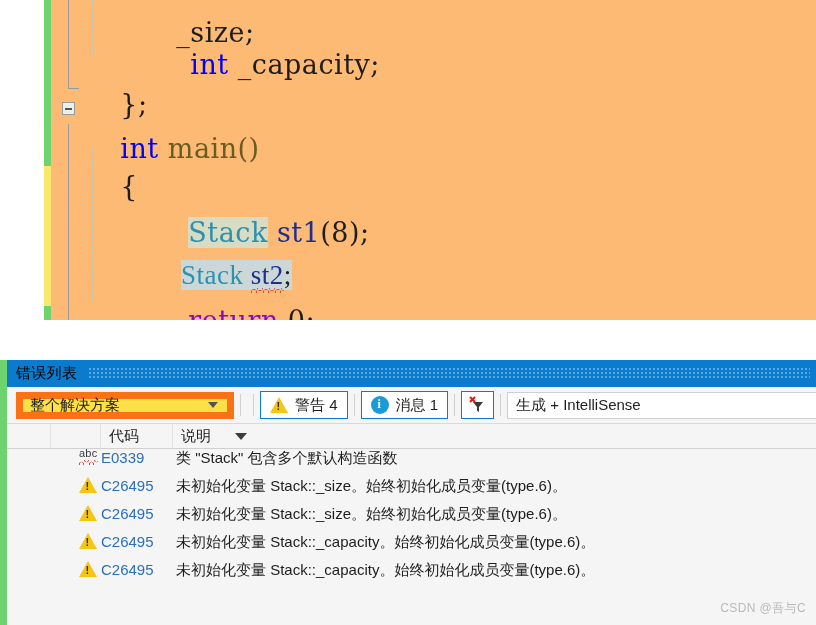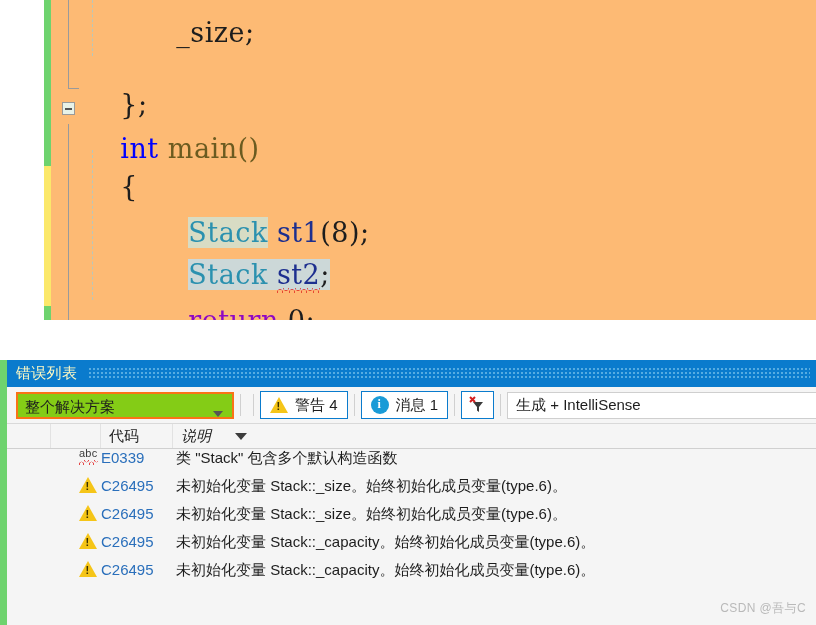--- a/index.html
+++ b/index.html
@@ -129,21 +129,21 @@
     box-sizing: border-box;
   }
   .panel-titlebar {
     position: relative;
     height: 27px;
     background: #0a7bcd;
     display: flex;
     align-items: center;
   }
   .panel-title {
-    color: #fef9c3;
+    color: #000000;
     font-size: 15px;
     padding-left: 9px;
     font-family: "Liberation Sans", sans-serif;
     letter-spacing: 0.3px;
   }
   .grip {
     flex: 1;
     height: 11px;
     margin-left: 12px;
     margin-right: 6px;
@@ -158,25 +158,25 @@
     height: 36px;
     background: #f5f5f5;
     display: flex;
     align-items: center;
     padding: 0 0 0 9px;
     gap: 0;
   }
   .combo {
     width: 218px;
     height: 27px;
-    background: #84cc16;
-    border: 2px solid #f97316;
+    background: #fde047;
+    border: 7px solid #f97316;
     box-sizing: border-box;
     display: flex;
-    align-items: flex-end;
+    align-items: center;
     padding: 0 7px;
     font-size: 15px;
     color: #1d1d1d;
     position: relative;
   }
   .combo .caret {
     position: absolute;
     right: 9px;
     width: 0; height: 0;
     border-left: 5px solid transparent;
@@ -279,21 +279,21 @@
     border-top: 1px solid #d9d9d9;
     border-bottom: 1px solid #d0d0d0;
     align-items: center;
     font-size: 15px;
     color: #1d1d1d;
   }
   .hc { box-sizing: border-box; height: 24px; display: flex; align-items: center; padding-left: 8px; text-align: right; }
   .hc-icon { width: 44px; border-right: 1px solid #e2e2e2; }
   .hc-blank { width: 50px; border-right: 1px solid #e2e2e2; }
   .hc-code { width: 72px; border-right: 1px solid #e2e2e2; }
-  .hc-desc { flex: 1; gap: 24px; font-style: italic; }
+  .hc-desc { flex: 1; gap: 24px; }
   .sortarrow {
     width: 0; height: 0;
     border-left: 6px solid transparent;
     border-right: 6px solid transparent;
     border-top: 7px solid #3c3c3c;
   }
 
   .grid-body { background: #f5f5f5; }
   .row {
     display: flex;
@@ -363,38 +363,41 @@
 
   <div class="collapse-box" style="left:18px; top:102px;"></div>
   <div class="outline-rail" style="top:124px; height:204px;"></div>
   <div class="outline-foot" style="top:328px;"></div>
   <div class="outline-rail dashed" style="left:48px; top:150px; height:150px;"></div>
 
   <div class="code-line" style="left:96px; top:-24px;">
     <span class="tok-plain">_size;</span>
   </div>
 
+  <div class="code-line" style="left:110px; top:8px;">
+    <span class="tok-kw">int</span><span class="tok-plain"> </span><span class="tok-plain">_capacity;</span>
+  </div>
 
   <div class="code-line" style="left:40px; top:48px;">
     <span class="tok-plain">};</span>
   </div>
 
   <div class="code-line" style="left:40px; top:92px;text-align:center;">
     <span class="tok-kw">int</span><span class="tok-plain"> </span><span class="tok-fn">main()</span>
   </div>
 
   <div class="code-line" style="left:40px; top:130px;">
     <span class="tok-plain">{</span>
   </div>
 
   <div class="code-line" style="left:108px; top:176px;">
     <span class="tok-type sel-warm">Stack</span><span class="tok-plain"> </span><span class="tok-var">st1</span><span class="tok-plain">(8);</span>
   </div>
 
-  <div class="code-line" style="left:108px; top:218px;">
+  <div class="code-line" style="left:108px; top:218px;font-family:Liberation Serif, serif;">
     <span class="tok-type sel-cool">Stack</span><span class="sel-cool tok-plain"> </span><span class="tok-var sel-cool squiggle">st2</span><span class="tok-plain sel-cool">;</span>
   </div>
 
   <div class="code-line" style="left:108px; top:264px;">
     <span class="tok-kw2">return</span><span class="tok-plain"> </span><span class="tok-plain">0;</span>
   </div>
 
   <div class="code-line" style="left:40px; top:304px;">
     <span class="tok-plain">}</span>
   </div>

